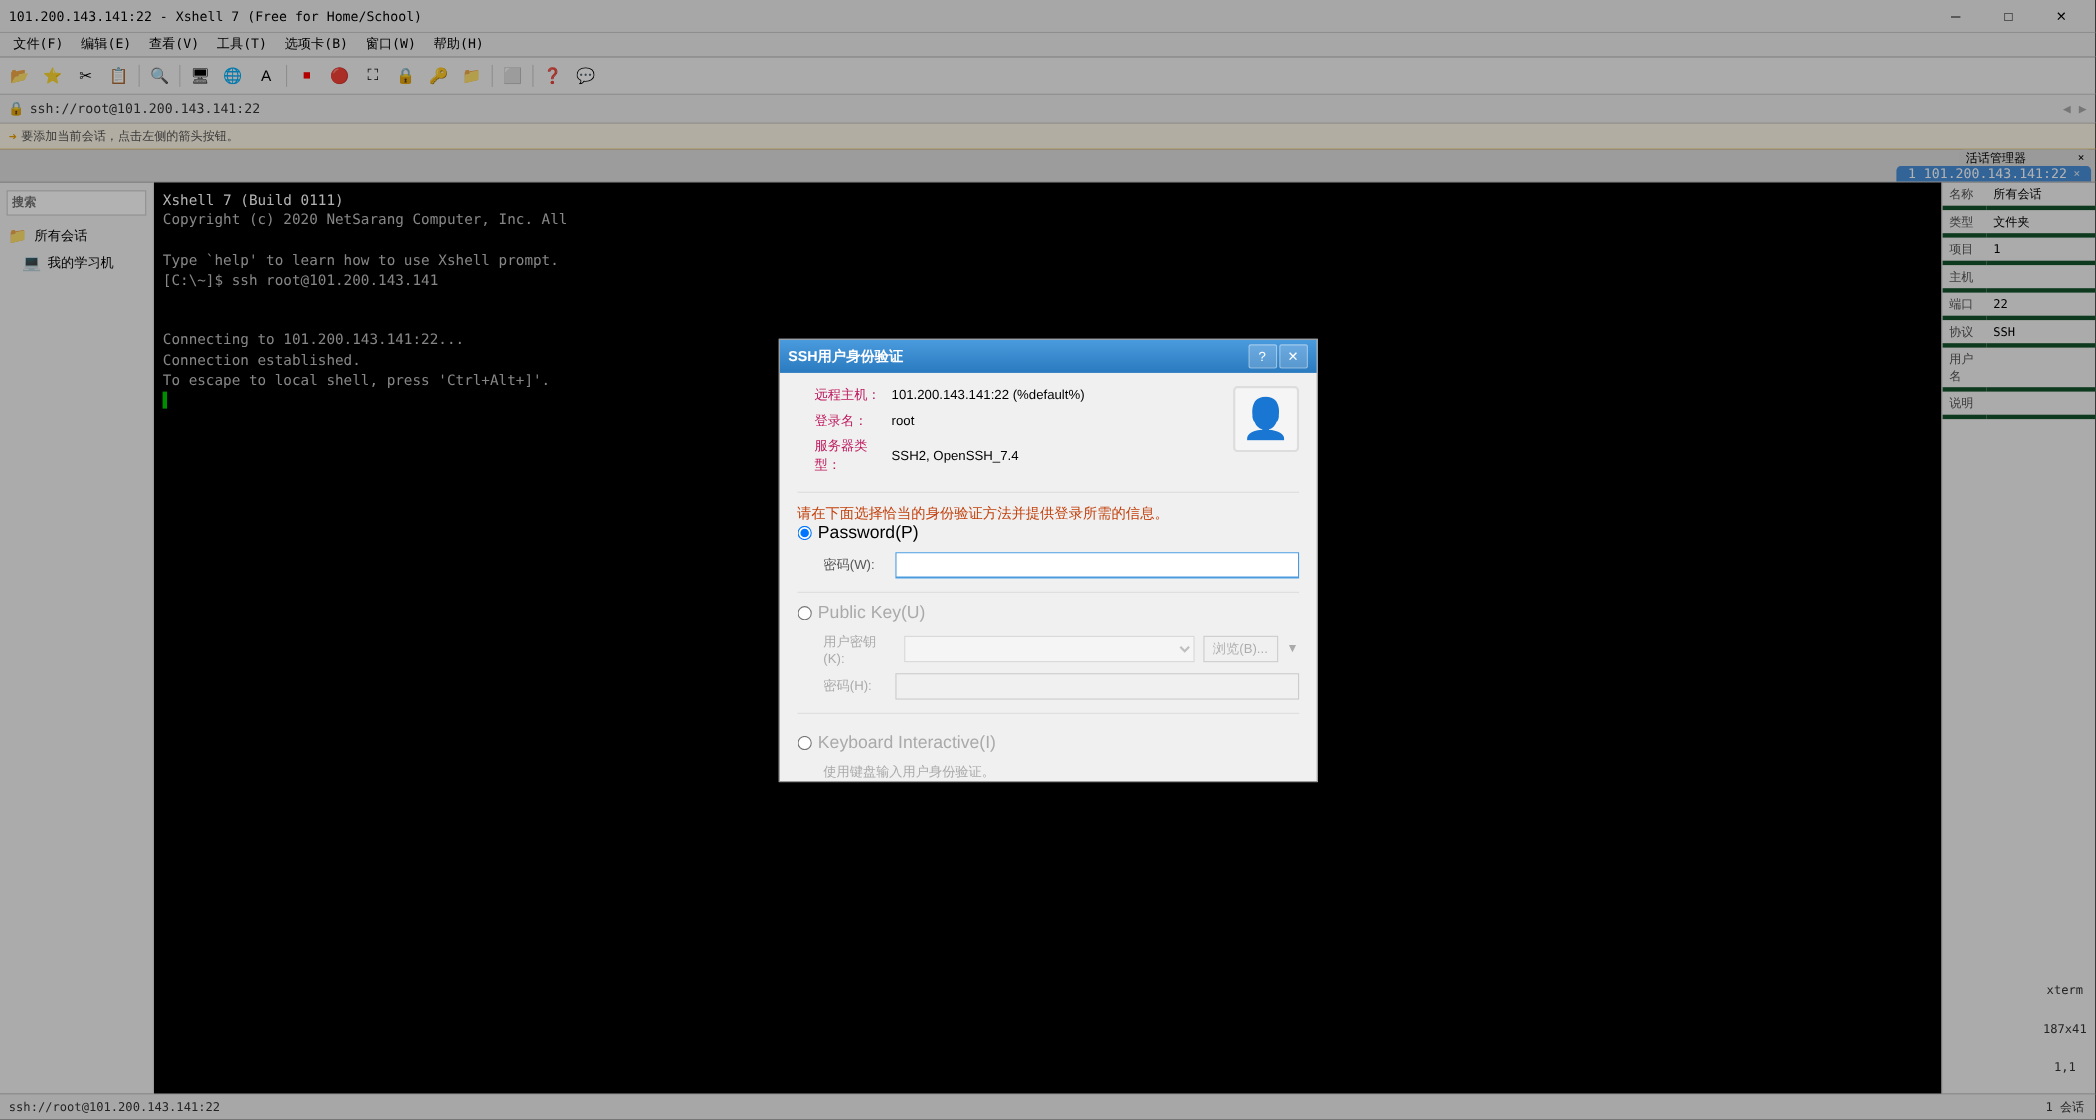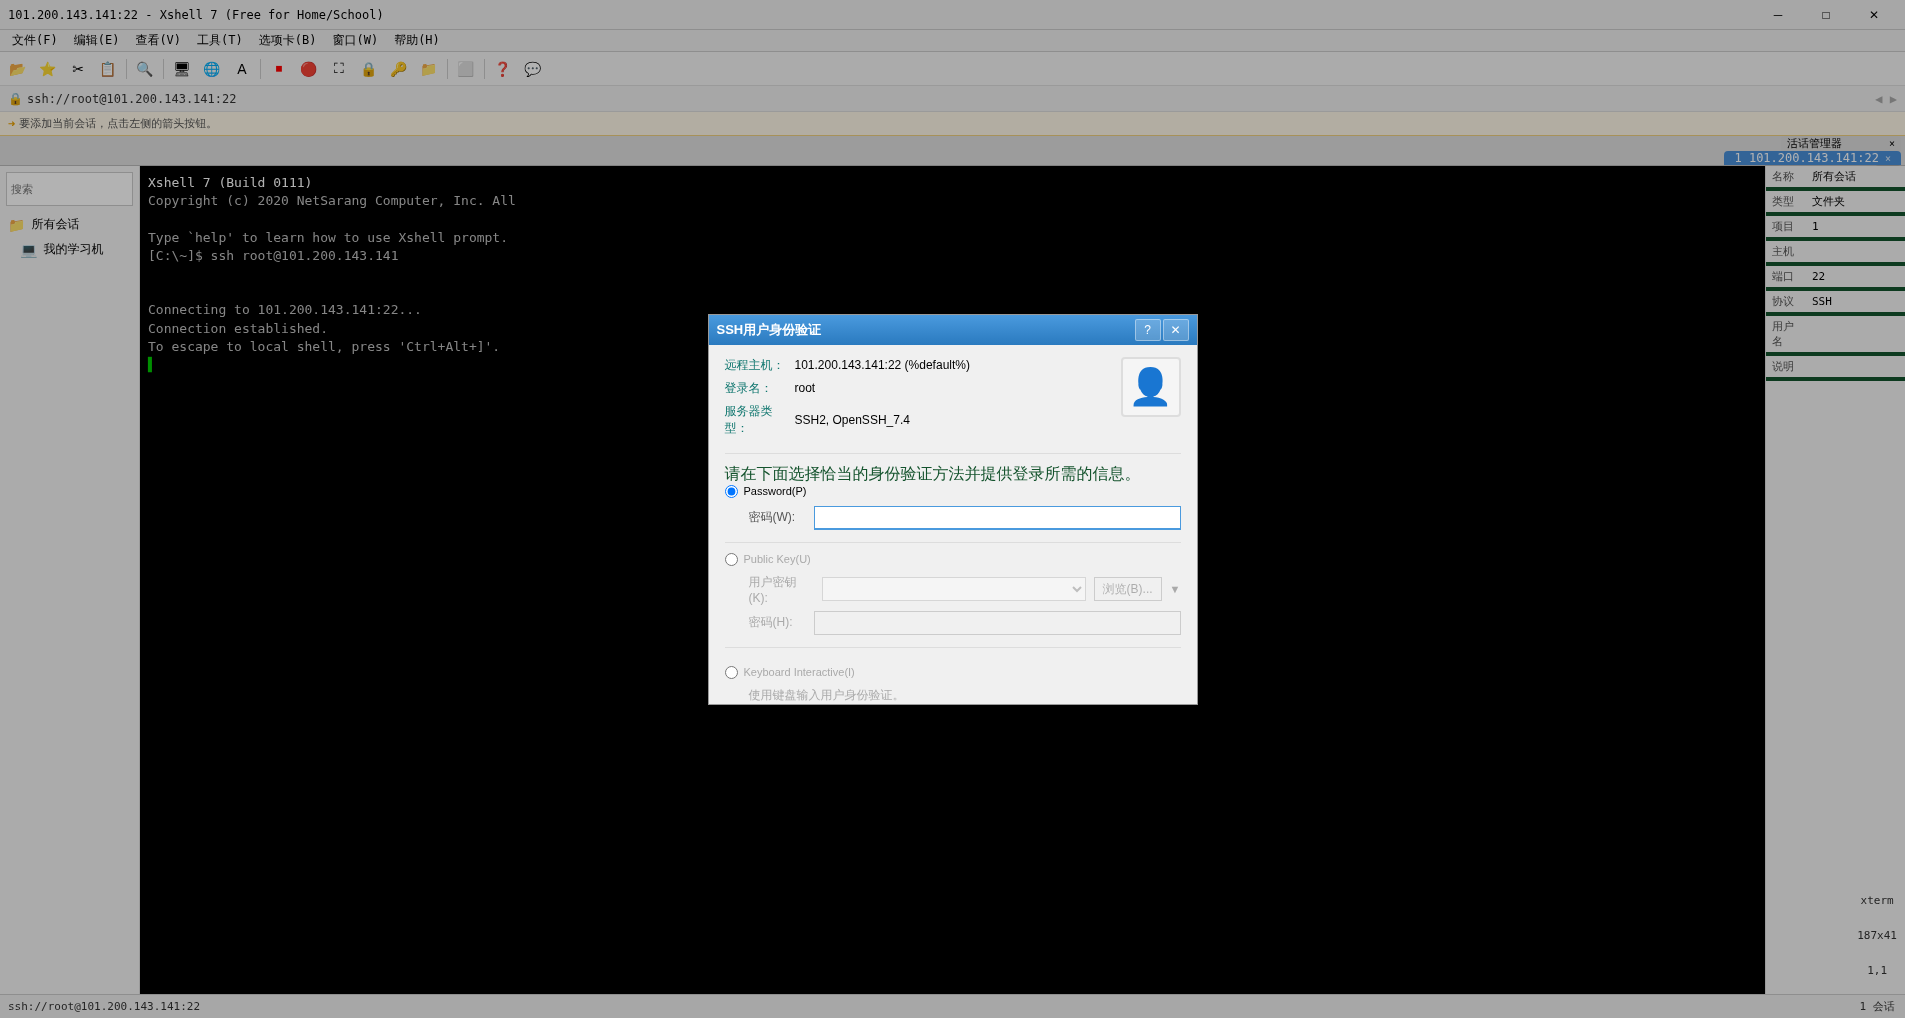--- a/index.html
+++ b/index.html
@@ -294,22 +294,23 @@
       border-radius: 2px;
     }
 
     .dialog-info-row {
       display: flex;
       align-items: center;
       margin-bottom: 6px;
     }
     .dialog-info-label {
       font-size: 12px;
-      color: #0f766e;
+      color: #be185d;
       width: 70px;
+      margin-left: 16px;
     }
     .dialog-info-value {
       font-size: 12px;
       color: #000;
       flex: 1;
     }
     .dialog-avatar {
       width: 60px;
       height: 60px;
       margin-left: 8px;
@@ -322,36 +323,36 @@
       font-size: 32px;
     }
 
     .dialog-separator {
       height: 1px;
       background: #ddd;
       margin: 10px 0;
     }
 
     .dialog-desc {
-      font-size: 16px;
-      color: #14532d;
+      font-size: 13px;
+      color: #c2410c;
     }
 
     .dialog-section {
       margin-bottom: 12px;
     }
 
     .dialog-radio-row {
       display: flex;
       align-items: center;
       gap: 6px;
       margin-bottom: 8px;
     }
     .dialog-radio-row label {
-      font-size: 11px;
+      font-size: 16px;
       color: #000;
       cursor: pointer;
     }
     .dialog-radio-row input[type="radio"] {
       cursor: pointer;
     }
 
     .dialog-field-row {
       display: flex;
       align-items: center;
@@ -514,21 +515,21 @@
     <span>1 101.200.143.141:22</span>
     <span class="tab-close">×</span>
   </div>
   <button class="tab-add">+</button>
 </div>
 
 <div class="main-layout">
 
   <div class="sidebar">
     <div class="sidebar-search">
-      <input type="text" placeholder="搜索" style="width: 100%; height: 34px; border: 1px solid rgb(204, 204, 204); font-size: 11px; padding: 2px 4px;">
+      <input type="text" placeholder="搜索" style="width: 100%; height: 23px; border: 1px solid rgb(204, 204, 204); font-size: 11px; padding: 2px 4px; font-weight: bold;">
     </div>
     <div class="sidebar-item">
       <span class="icon">📁</span>
       <span>所有会话</span>
     </div>
     <div class="sidebar-item" style="padding-left:20px;">
       <span class="icon">💻</span>
       <span>我的学习机</span>
     </div>
   </div>

